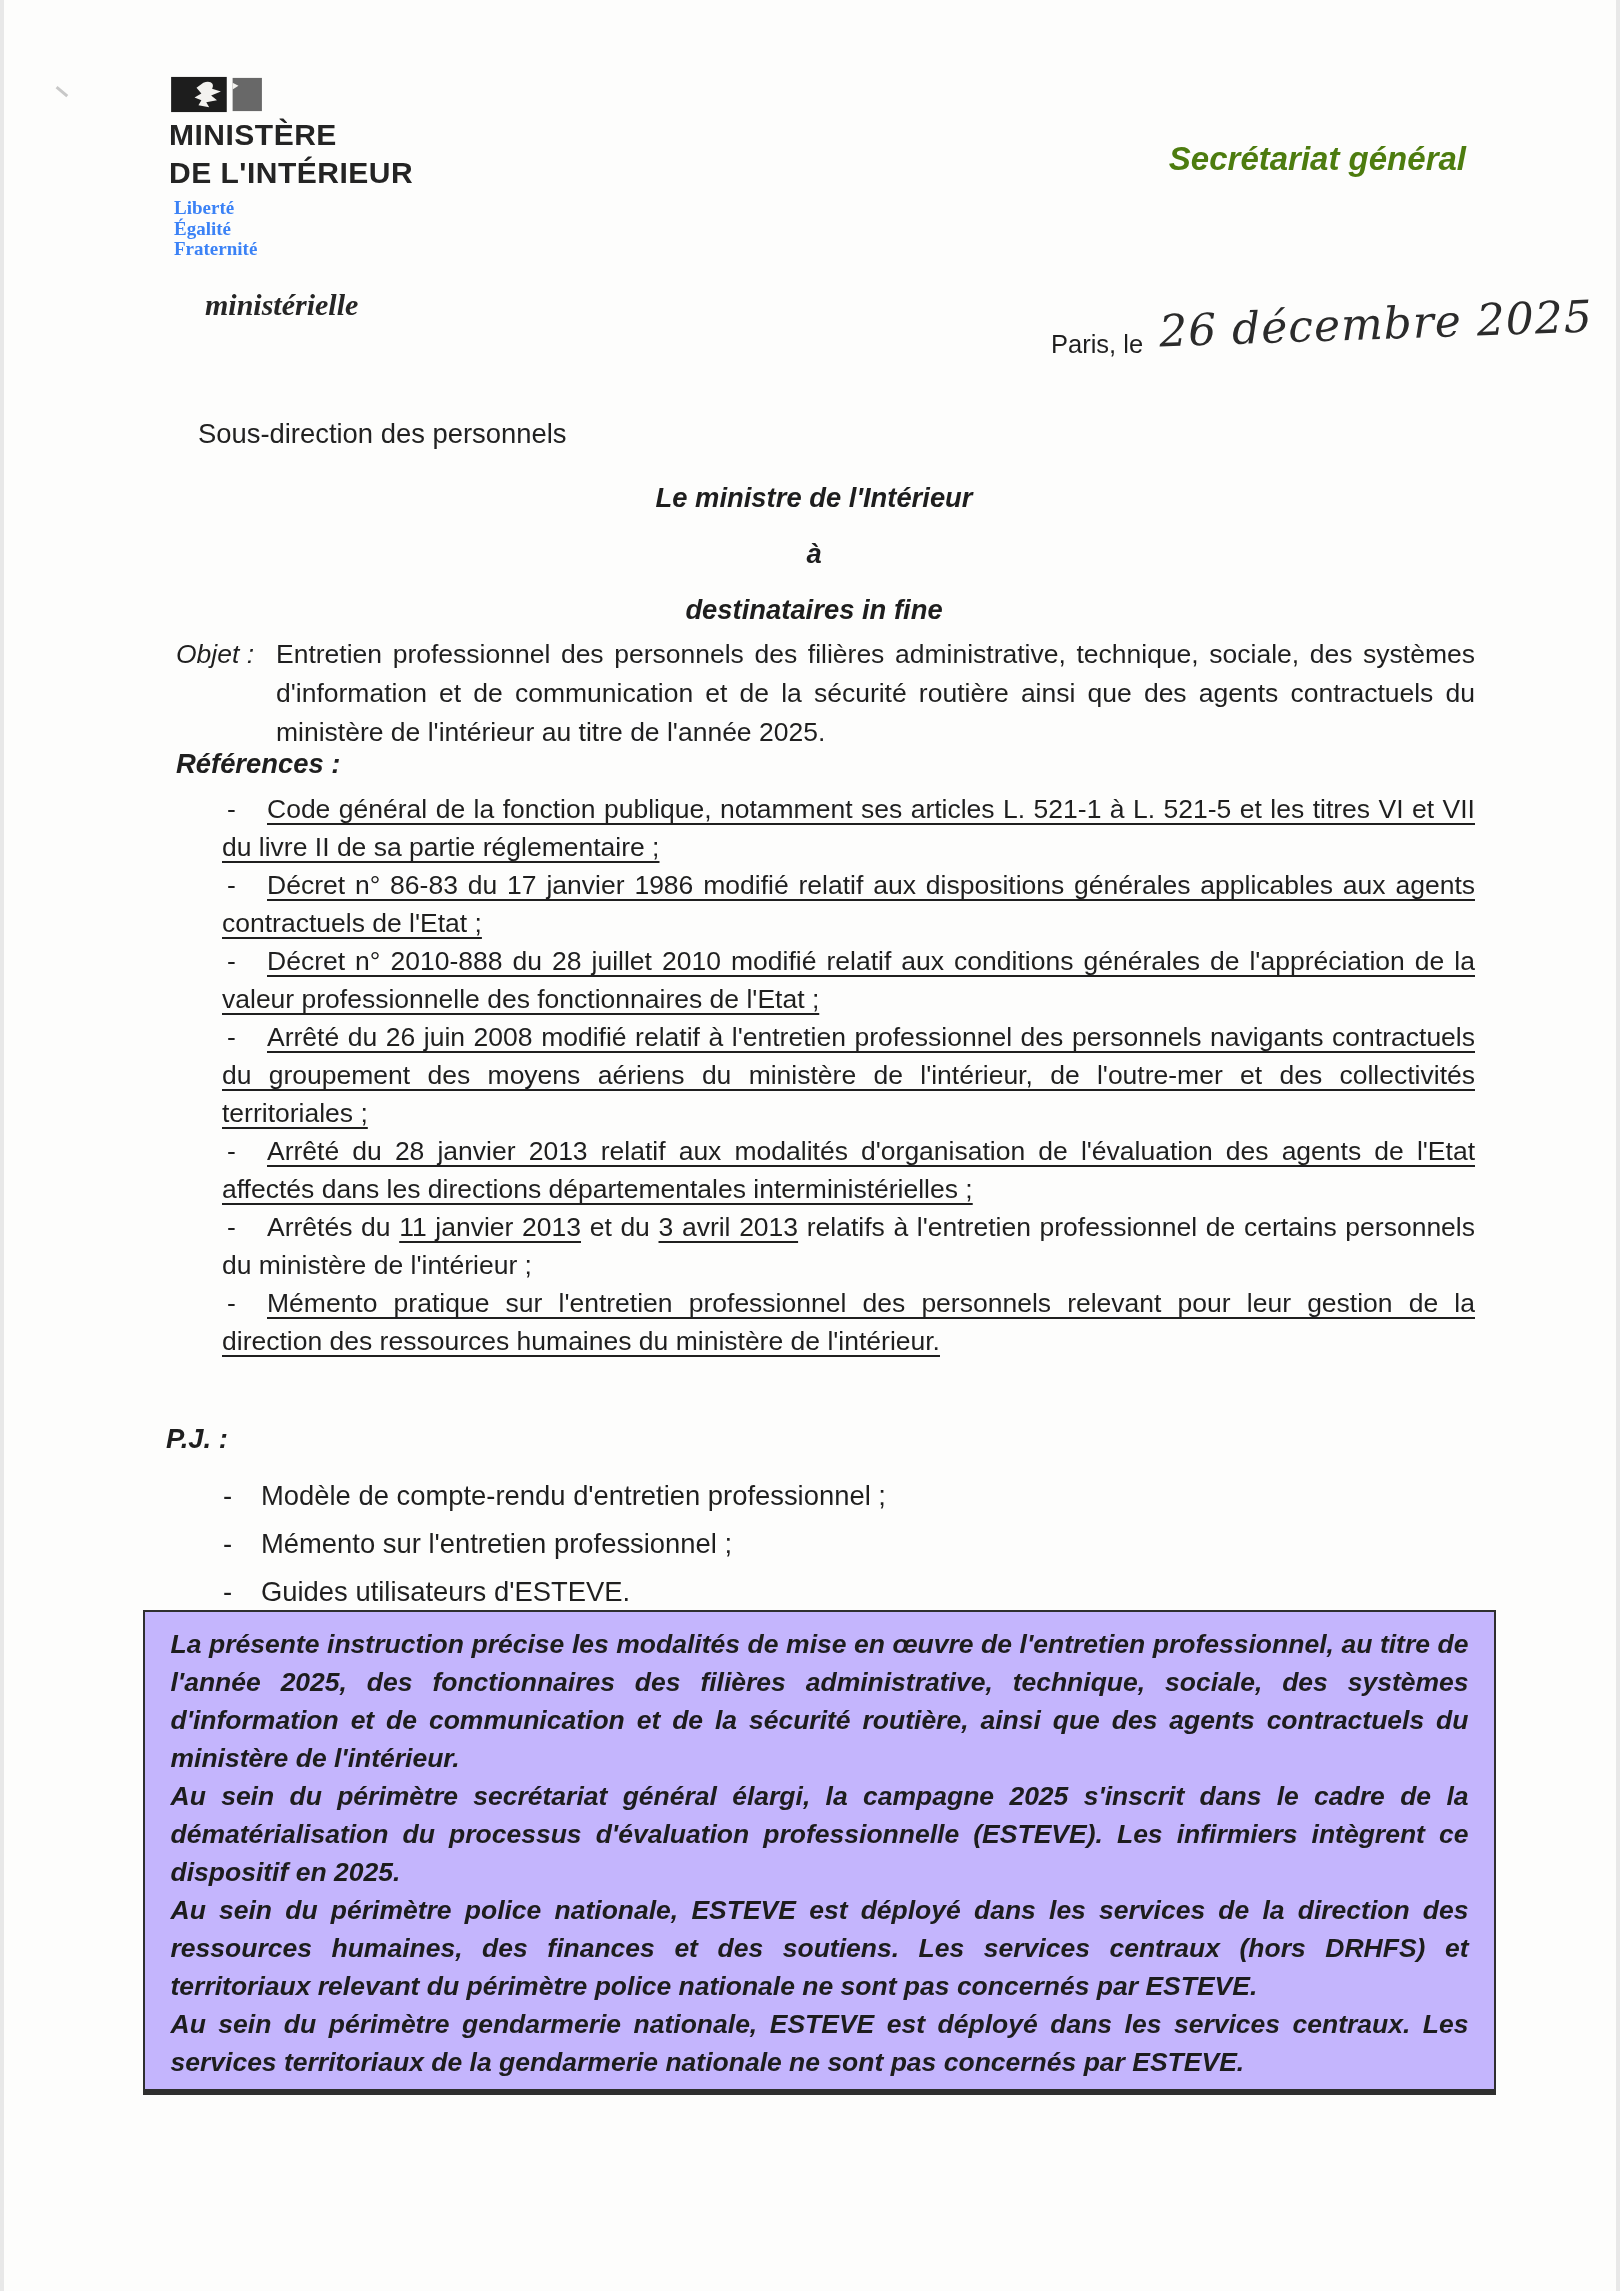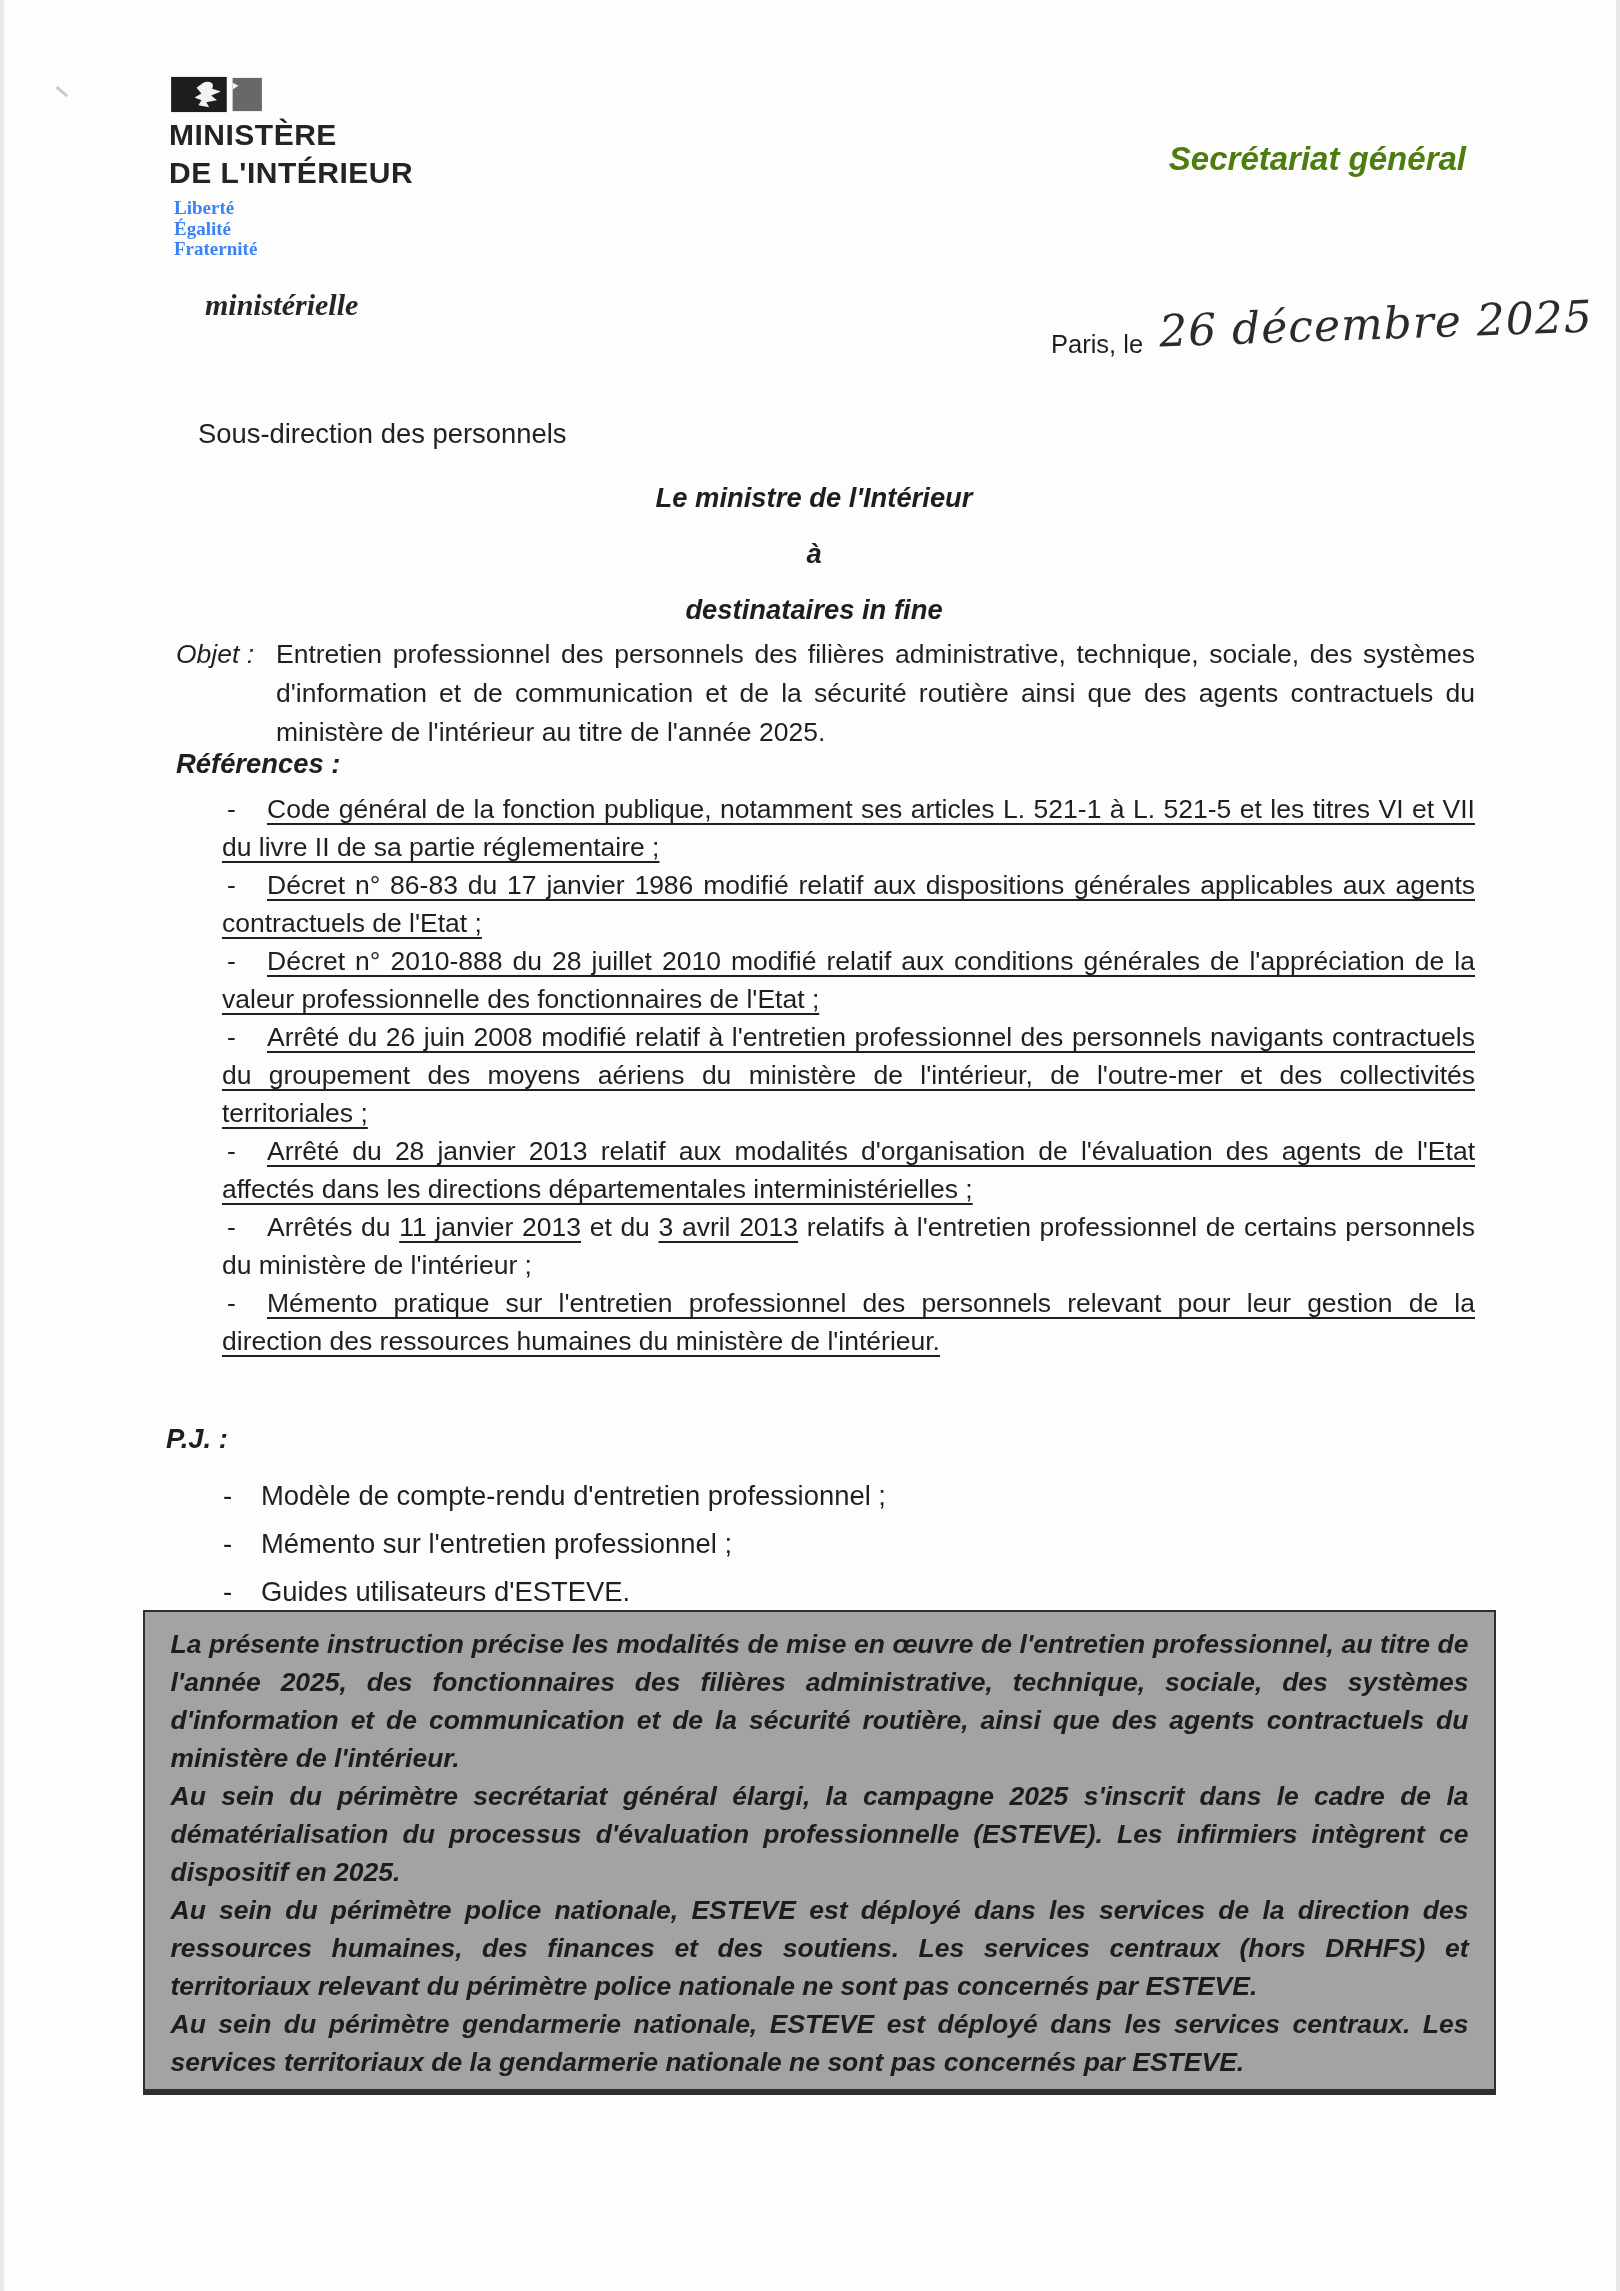--- a/index.html
+++ b/index.html
@@ -40,21 +40,21 @@
 
   .pj-label{left:162px;top:1423px;font-weight:700;font-style:italic;font-size:27.4px;}
   .pj-list{left:219px;top:1472px;width:1255px;font-size:27.4px;line-height:48px;}
   .pj-list .dash{width:38px;padding-left:0;}
 
   .box{
     left:139px;top:1610px;width:1353px;height:485px;box-sizing:border-box;
     border:2.9px solid #2f2f2f;border-bottom-width:6.9px;
     padding:12.7px 25.5px 0 25.5px;
     font-weight:700;font-style:italic;font-size:26.5px;line-height:38px;
-    text-align:justify;color:#1d1d1d;background:#a3a3a3;
+    text-align:justify;color:#1d1d1d;background:#c4b5fd;
   }
   .box-par{margin:0;}
 </style>
 </head>
 <body>
 
 <div class="page">
 
   <div class="abs pencil-mark"></div>
 

